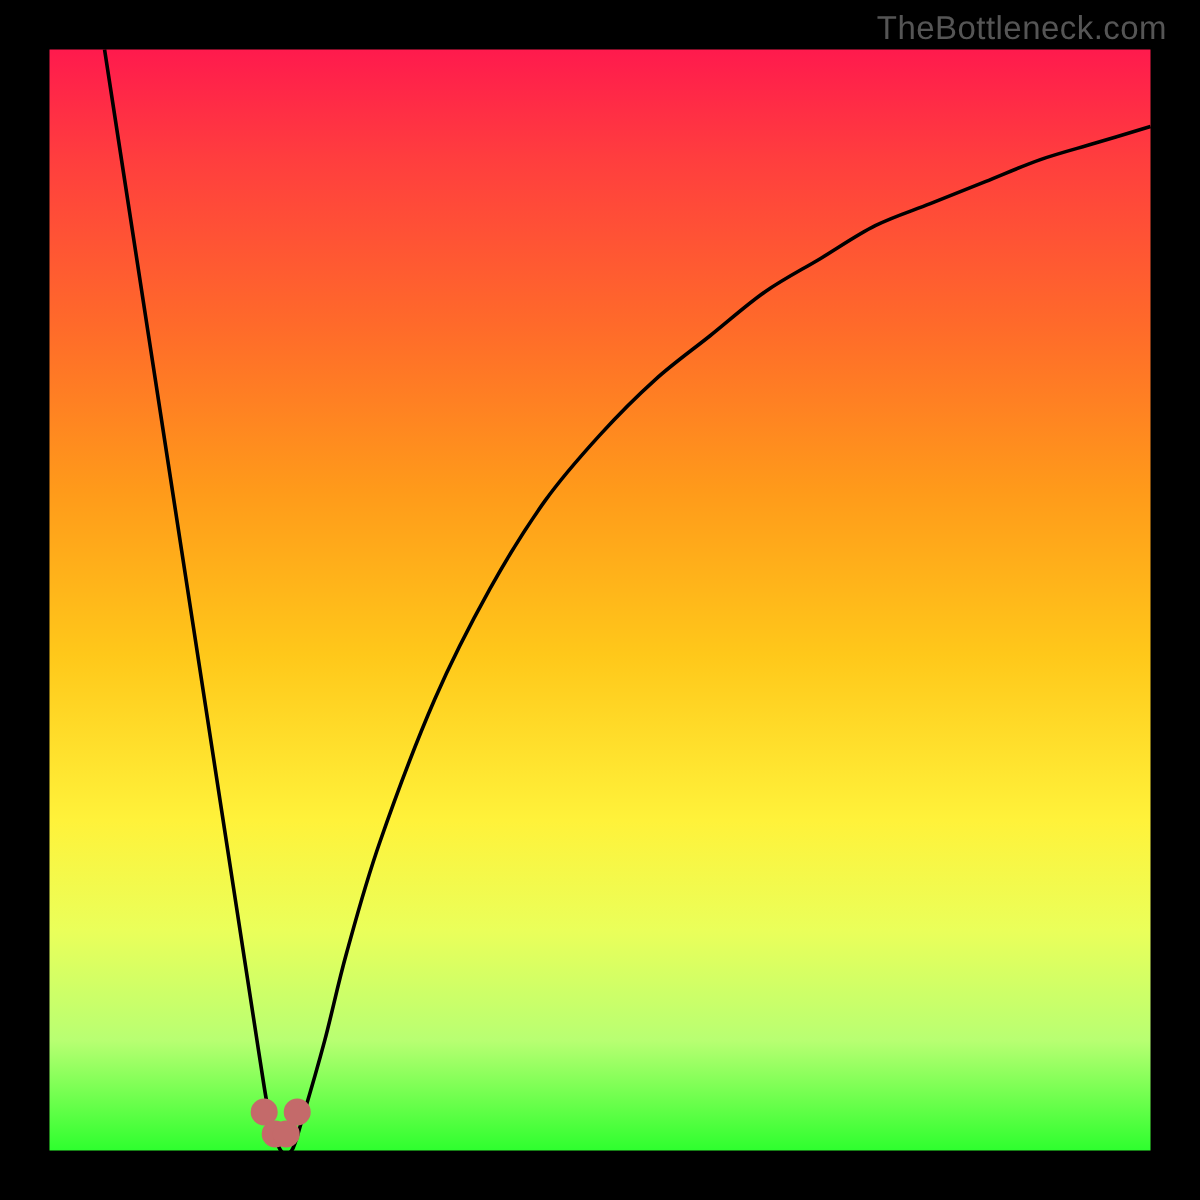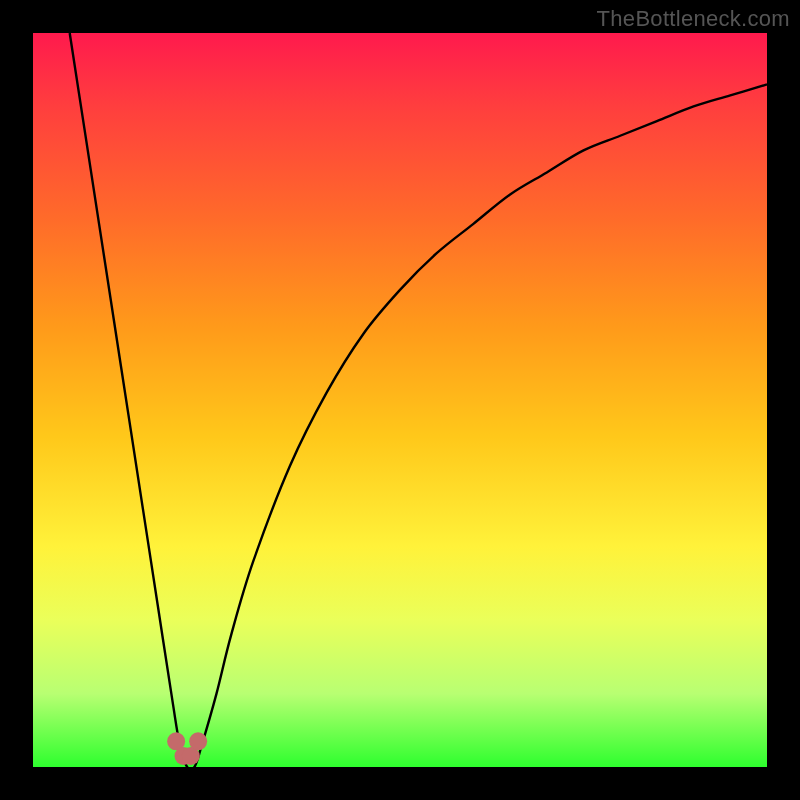--- a/index.html
+++ b/index.html
@@ -33,21 +33,21 @@
       #ffc81a 55%,
       #fff23a 70%,
       #eaff5a 80%,
       #b8ff72 90%,
       #2eff2e 100%
     );
   }
   .watermark {
     position: absolute;
     top: 6px;
-    right: 10px;
+    right: 22px;
     color: #555;
     font-size: 22px;
     font-weight: 500;
     letter-spacing: 0.3px;
     user-select: none;
   }
   svg.curve {
     position: absolute;
     left: 0;
     top: 0;

